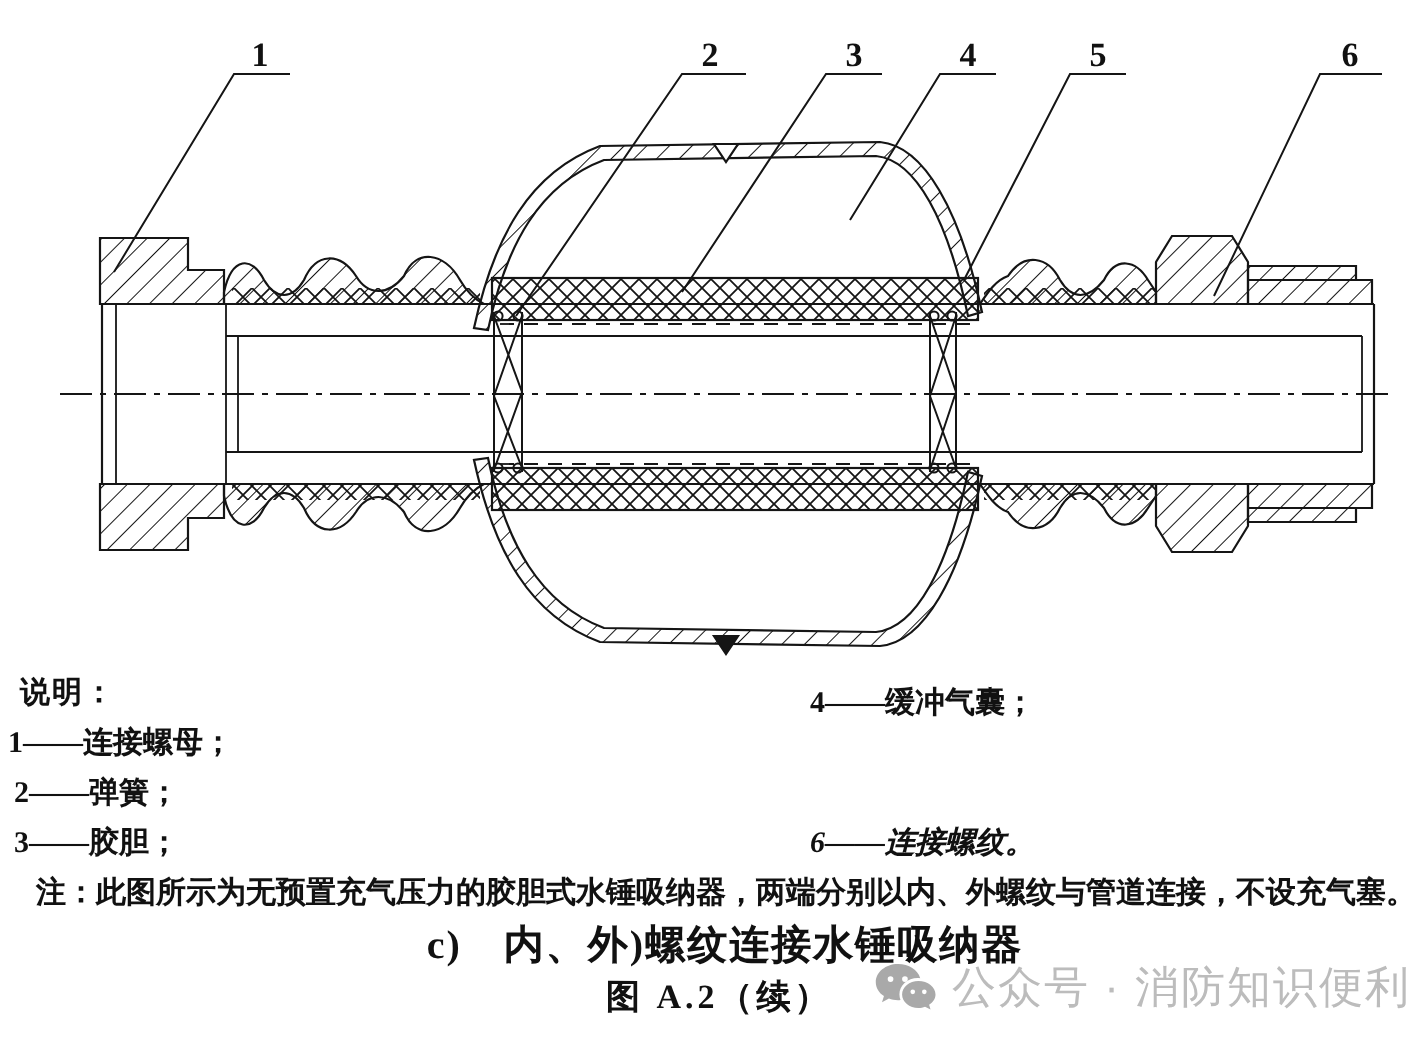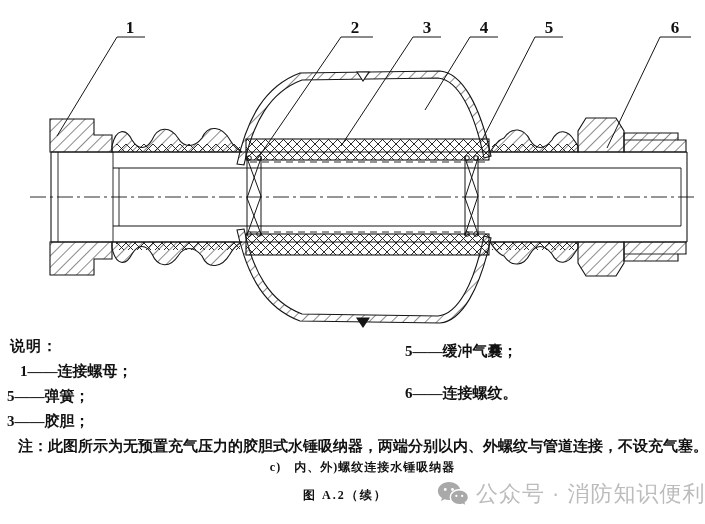--- a/index.html
+++ b/index.html
@@ -1,25 +1,25 @@
 <!DOCTYPE html>
 <html><head>
 <meta charset="utf-8">
 <style>
   html,body{margin:0;padding:0;background:#ffffff;}
   body{width:705px;height:524px;font-family:"Liberation Serif","DejaVu Serif",serif;}
   #stage{position:relative;width:705px;height:524px;background:#ffffff;overflow:hidden;}
   #drawing{position:absolute;left:0;top:0;}
   .legend-title{position:absolute;left:10px;top:337px;font-size:15px;font-weight:600;color:#111;letter-spacing:1px;text-align:right;}
   .legend-row{position:absolute;font-size:15px;font-weight:600;color:#111;white-space:nowrap;}
-  .lg-l0{left:20px;top:362px;} .lg-l1{left:7px;top:387px;} .lg-l2{left:7px;top:412px;font-family:Liberation Serif, serif;}
-  .lg-r0{left:405px;top:342px;} .lg-r1{left:405px;top:367px;} .lg-r2{left:405px;top:384px;}
+  .lg-l0{left:4px;top:362px;} .lg-l1{left:7px;top:387px;} .lg-l2{left:7px;top:412px;font-family:Liberation Serif, serif;}
+  .lg-r0{left:405px;top:342px;} .lg-r1{left:405px;top:367px;} .lg-r2{left:405px;top:412px;font-style:italic;}
   .note{position:absolute;left:18px;top:437px;width:698px;font-size:15px;font-weight:600;color:#111;white-space:nowrap;}
-  .subcap{position:absolute;left:20px;right:0;top:459px;text-align:center;font-size:12px;font-weight:700;color:#111;letter-spacing:1px;}
-  .caption{position:absolute;left:303px;top:487px;font-size:12px;font-weight:700;color:#111;letter-spacing:2px;}
+  .subcap{position:absolute;left:20px;right:0;top:459px;text-align:center;font-size:20px;font-weight:700;color:#111;letter-spacing:1px;}
+  .caption{position:absolute;left:303px;top:487px;font-size:17px;font-weight:700;color:#111;letter-spacing:2px;}
   .watermark{position:absolute;left:437px;top:479px;display:flex;align-items:center;gap:7px;}
   .wm-text{font-family:"Liberation Sans","DejaVu Sans",sans-serif;font-size:22px;color:#bcbcbc;white-space:nowrap;letter-spacing:1px;}
 </style>
 </head>
 <body>
 
 <div id="stage">
 
   <svg id="drawing" width="705" height="332" viewBox="0 0 705 332">
     <defs>
@@ -126,24 +126,24 @@
       <text x="427" y="33">3</text>
       <text x="484" y="33">4</text>
       <text x="549" y="33">5</text>
       <text x="675" y="33">6</text>
     </g>
   </svg>
 
   <div class="legend-title">说明：</div>
 
   <div class="legend-row lg-l0">1——连接螺母；</div>
-  <div class="legend-row lg-l1">5——弹簧；</div>
+  <div class="legend-row lg-l1">2——弹簧；</div>
   <div class="legend-row lg-l2">3——胶胆；</div>
 
-  <div class="legend-row lg-r0">5——缓冲气囊；</div>
+  <div class="legend-row lg-r0">4——缓冲气囊；</div>
   <div class="legend-row lg-r2">6——连接螺纹。</div>
 
   <div class="note">注：此图所示为无预置充气压力的胶胆式水锤吸纳器，两端分别以内、外螺纹与管道连接，不设充气塞。</div>
   <div class="subcap">c)　内、外)螺纹连接水锤吸纳器</div>
   <div class="caption">图 A.2（续）</div>
 
   <div class="watermark">
     <span style="display:inline-block;line-height:0;">
       <svg width="32" height="27" viewBox="0 0 36 30">
         <g fill="#a9a9a9">

